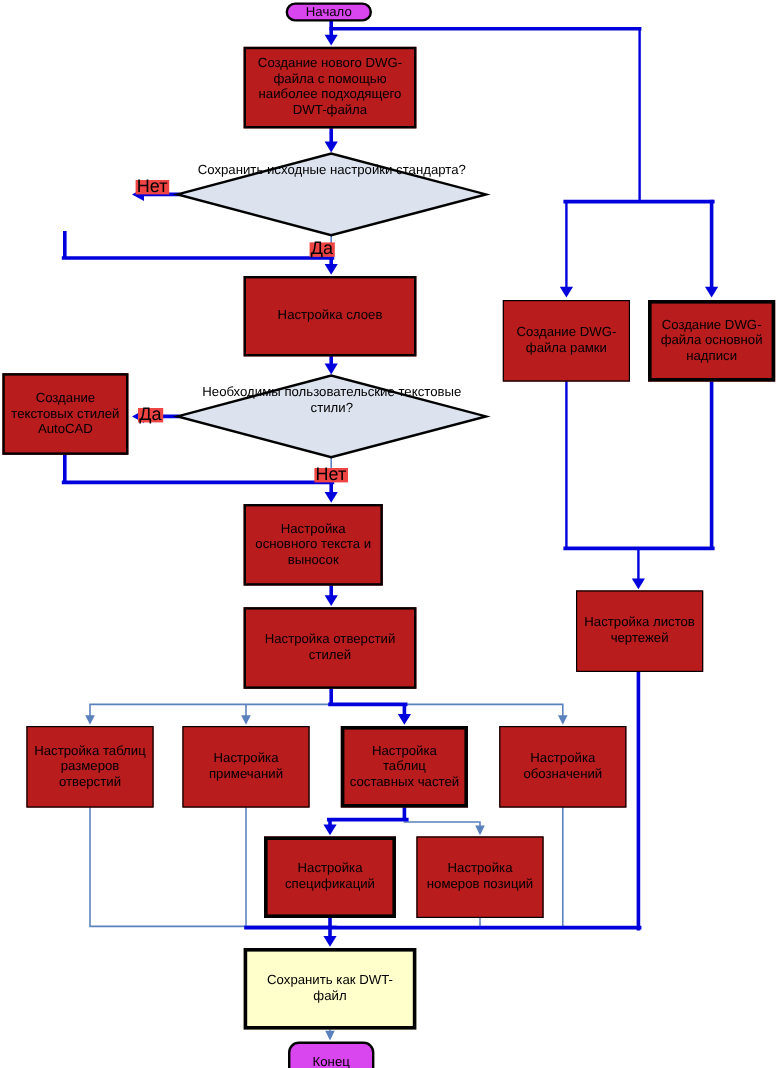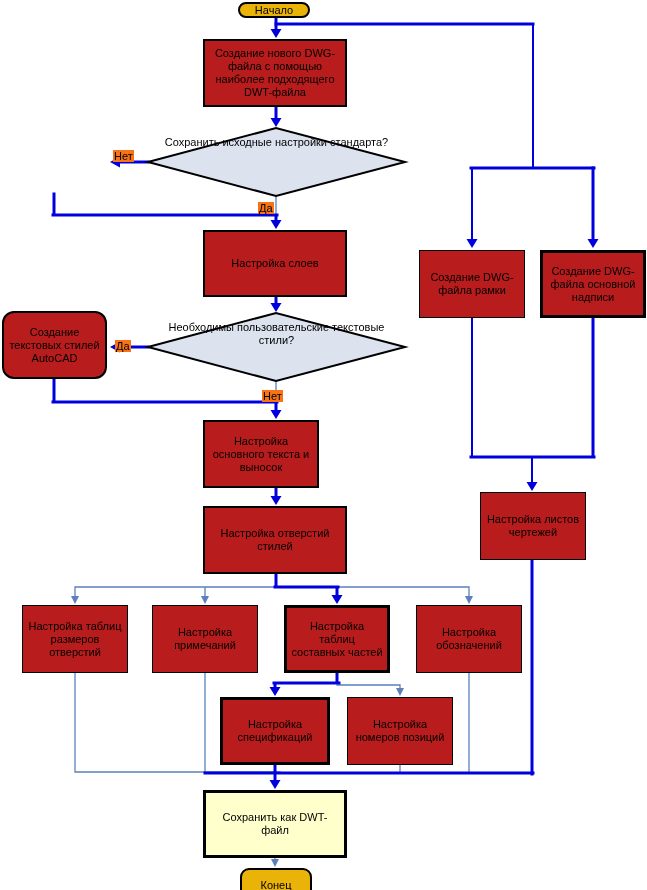--- a/index.html
+++ b/index.html
@@ -6,26 +6,26 @@
   .canvas{position:relative;width:647px;height:890px;background:#ffffff;
           font-family:"Liberation Sans",sans-serif;overflow:hidden;}
   .lines{position:absolute;left:0;top:0;}
   .node{position:absolute;display:flex;align-items:center;justify-content:center;
         text-align:center;font-size:11px;line-height:13px;color:#000000;
         background:#b91c1c;border:2px solid #000000;box-sizing:border-box;
         padding:2px 4px;overflow-wrap:break-word;}
   .node span{display:block;max-width:100%;}
   .b1{border-width:1px;}
   .b3{border-width:3px;}
-  .terminator{border-radius:9px;background:#eab308;padding:0 4px;line-height:12px;}
+  .terminator{border-radius:9px;background:#d946ef;padding:0 4px;line-height:12px;}
   .hl{background:#ffffcc;}
   .dtext{position:absolute;display:flex;align-items:flex-start;justify-content:center;
          text-align:center;font-size:11px;line-height:13px;color:#000000;}
-  .edge-label{position:absolute;font-size:11px;line-height:12px;color:#000000;
-              background:#f97316;padding:0 1px;}
+  .edge-label{position:absolute;font-size:15px;line-height:12px;color:#000000;
+              background:#ef4444;padding:0 1px;}
   path.main{stroke:#0000dd;fill:none;stroke-width:3;stroke-linecap:square;}
   path.main2{stroke:#0000dd;fill:none;stroke-width:2;stroke-linecap:square;}
   path.steel{stroke:#5b81bd;fill:none;stroke-width:1.3;stroke-linecap:square;}
   polygon.mhead{fill:#0000dd;}
   polygon.shead{fill:#5b81bd;}
 </style>
 </head>
 <body>
 
 <div class="canvas">
@@ -99,21 +99,21 @@
   <div class="node" style="left:203px;top:230px;width:144px;height:67px;">
     <span>Настройка слоев</span>
   </div>
   <div class="node" style="left:203px;top:420px;width:116px;height:68px;">
     <span>Настройка основного текста и выносок</span>
   </div>
   <div class="node" style="left:203px;top:506px;width:144px;height:68px;">
     <span>Настройка отверстий стилей</span>
   </div>
 
-  <div class="node" style="left:2px;top:311px;width:105px;height:68px;padding:2px;border-radius:12px;">
+  <div class="node" style="left:2px;top:311px;width:105px;height:68px;padding:2px;">
     <span>Создание текстовых стилей AutoCAD</span>
   </div>
 
   <div class="dtext" style="left:160px;top:136px;width:233px;height:52px;">
     <span>Сохранить исходные настройки стандарта?</span>
   </div>
   <div class="dtext" style="left:160px;top:321px;width:233px;height:52px;">
     <span>Необходимы пользовательские текстовые стили?</span>
   </div>
 

